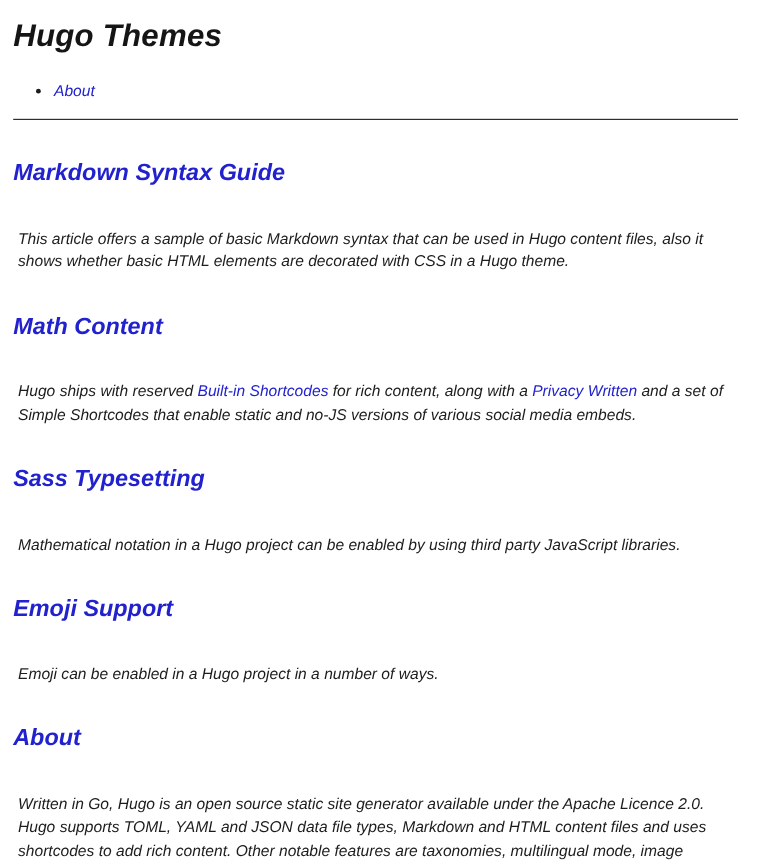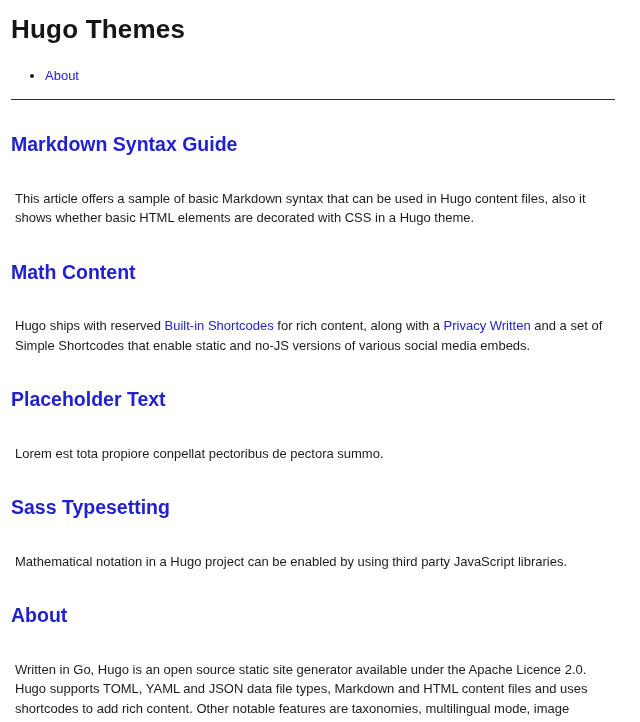--- a/index.html
+++ b/index.html
@@ -2,21 +2,21 @@
 <html style="--accent-blue: #2121ce; --text: #1c1c1c; --rule: #2e2e2e; --background: #ffffff;"><head>
 <meta charset="utf-8">
 <title>Hugo Themes</title>
 <style>
   :root{
     --accent-blue:#2121ce;
     --text:#1c1c1c;
     --rule:#2e2e2e;
     --background:#ffffff;
   }
-  *{box-sizing:border-box;}
+  *{box-sizing:border-box;font-style:italic;}
   html,body{background:var(--background);}
   body{
     width:640px;
     min-height:722px;
     margin:0;
     padding:8px 25px 10px 11px;
     font-family:"Liberation Sans",sans-serif;
     font-size:13px;
     line-height:1.5;
     color:var(--text);
@@ -77,34 +77,34 @@
     <p>This article offers a sample of basic Markdown syntax that can be used in Hugo content files, also it shows whether basic HTML elements are decorated with CSS in a Hugo theme.</p>
   </article>
 
   <article>
     <h2>
       <a href="#">Math Content</a>
     </h2>
     <p><span>Hugo ships with reserved </span><a href="#">Built-in Shortcodes</a><span> for rich content, along with a </span><a href="#">Privacy Written</a><span> and a set of Simple Shortcodes that enable static and no-JS versions of various social media embeds.</span></p>
   </article>
 
-  <article>
-    <h2>
-      <a href="#">Placeholder Text</a>
-    </h2>
-    <p>Lorem est tota propiore conpellat pectoribus de pectora summo.</p>
-  </article>
 
   <article>
     <h2>
       <a href="#">Sass Typesetting</a>
     </h2>
     <p>Mathematical notation in a Hugo project can be enabled by using third party JavaScript libraries.</p>
   </article>
 
+  <article>
+    <h2>
+      <a href="#">Emoji Support</a>
+    </h2>
+    <p>Emoji can be enabled in a Hugo project in a number of ways.</p>
+  </article>
 
   <article>
     <h2>
       <a href="#">About</a>
     </h2>
     <p>Written in Go, Hugo is an open source static site generator available under the Apache Licence 2.0. Hugo supports TOML, YAML and JSON data file types, Markdown and HTML content files and uses shortcodes to add rich content. Other notable features are taxonomies, multilingual mode, image processing, custom output formats, HTML/CSS/JS minification and support for Sass SCSS workflows. Hugo makes use of a variety of open source projects including: https://github.com/yuin/goldmark https://github.</p>
   </article>
 
 </main>
 

